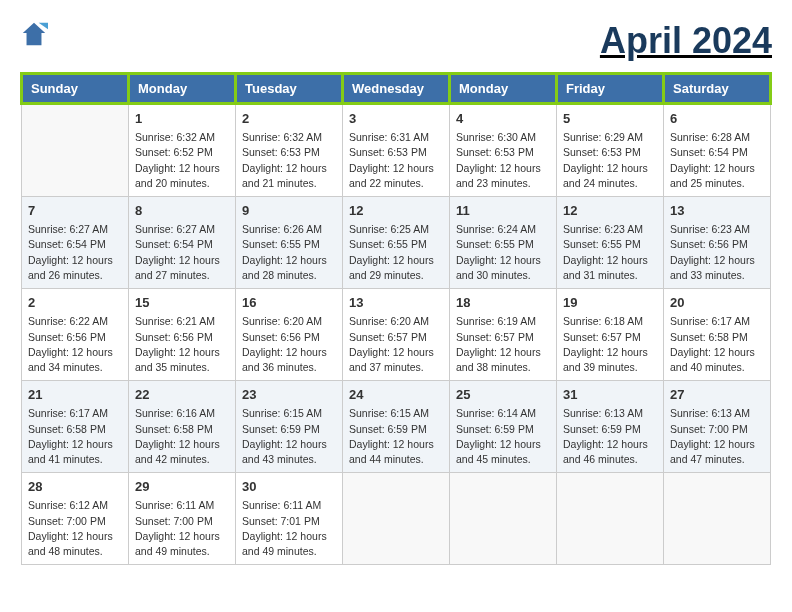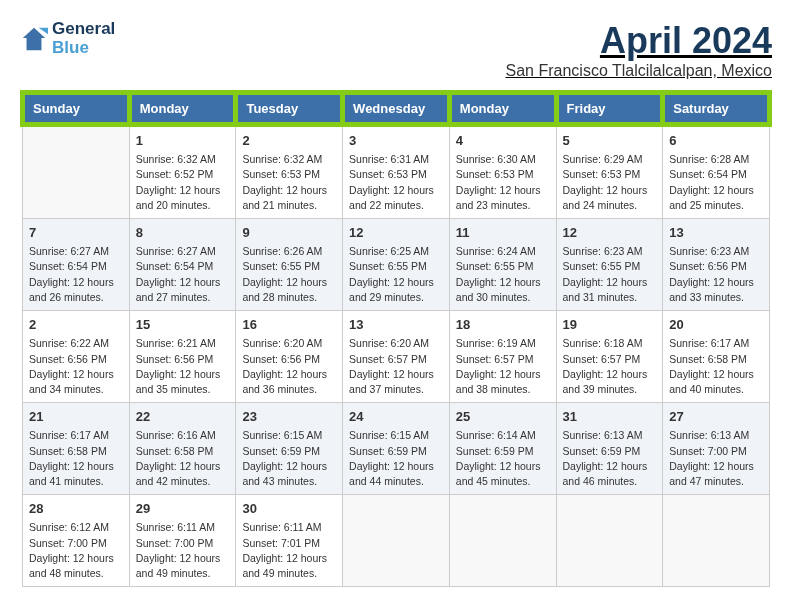--- a/index.html
+++ b/index.html
@@ -44,21 +44,21 @@
       border-collapse: collapse;
       font-size: 11px;
     }
     .calendar-table thead tr th {
       background-color: #3d6fa8;
       color: #fff;
       padding: 6px 8px;
       text-align: left;
       font-size: 13px;
       font-weight: bold;
-      border: 5px solid #84cc16;
+      border: 3px solid #84cc16;
     }
     .calendar-table tbody tr td {
       border: 1px solid #ccc;
       vertical-align: top;
       padding: 5px 6px;
       min-height: 80px;
       width: calc(100% / 7);
       color: #333;
       line-height: 1.4;
     }
@@ -85,28 +85,23 @@
   </style>
 </head>
 <body>
 
 <div class="header-section">
   <div class="logo">
     <svg class="logo-icon" viewBox="0 0 30 30">
       <polygon points="15,3 27,14 23,14 23,27 7,27 7,14 3,14" fill="#3d6fa8"></polygon>
       <polygon points="20,3 30,10 30,3" fill="#4a9fd4"></polygon>
     </svg>
-    <div>
-      <div style="font-size:17px;font-weight:bold;color:#1a3a5c;line-height:1.1;">General</div>
-      <div style="font-size:17px;font-weight:bold;color:#4a9fd4;line-height:1.1;">Blue</div>
-    </div>
   </div>
   <div class="title-section">
     <div class="month-title">April 2024</div>
-    <div class="location-title">San Francisco Tlalcilalcalpan, Mexico</div>
   </div>
 </div>
 
 <table class="calendar-table">
   <thead>
     <tr id="weekday-header">
     <th>Sunday</th>
         <th>Monday</th>
         <th>Tuesday</th>
         <th>Wednesday</th>

